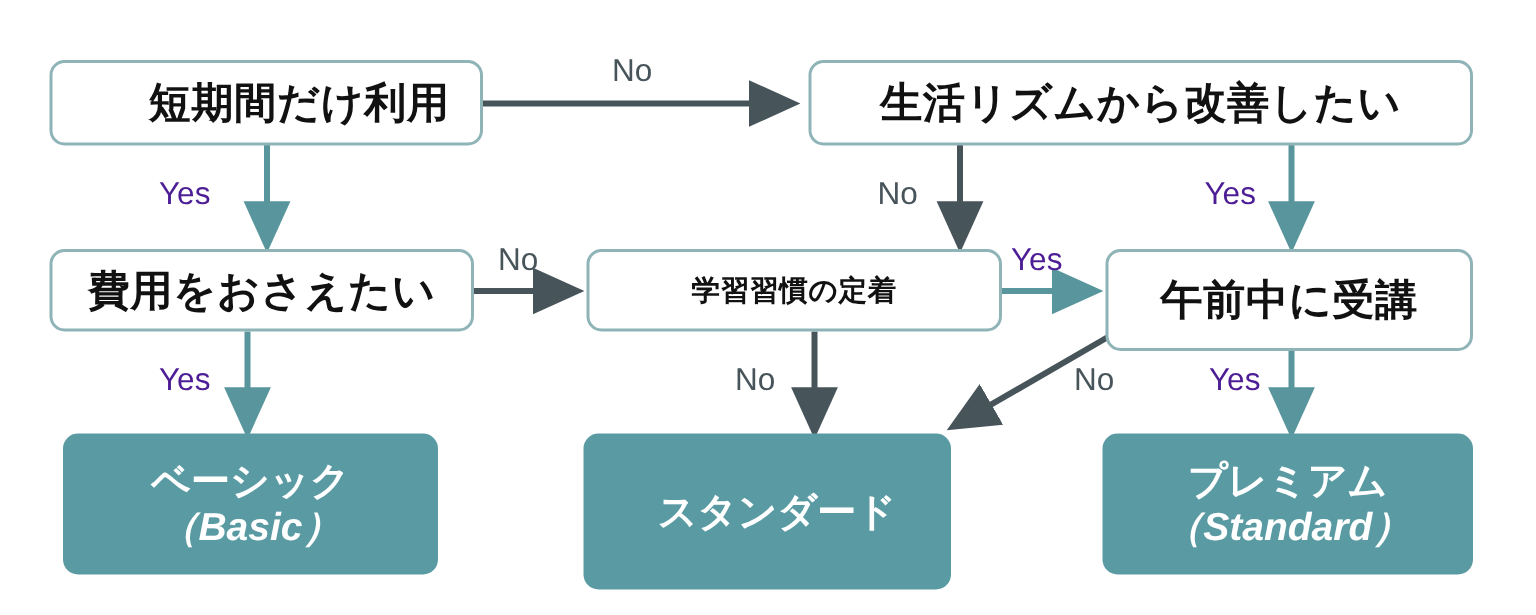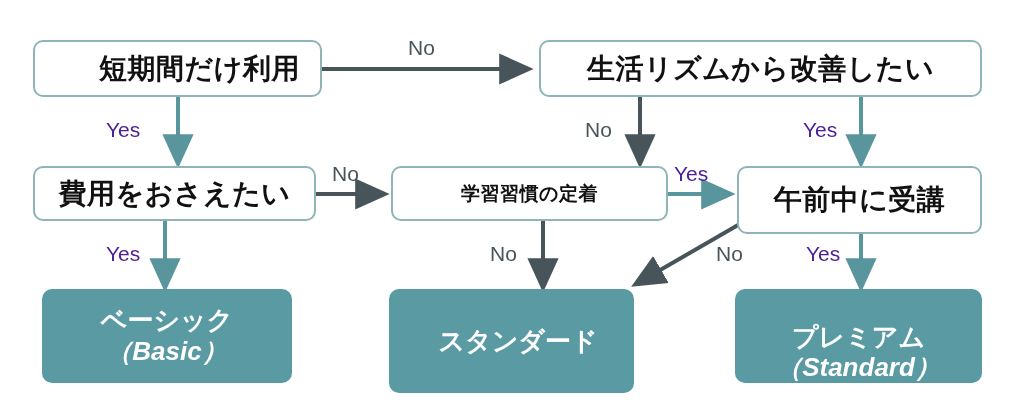--- a/index.html
+++ b/index.html
@@ -141,21 +141,21 @@
 
   <div class="outcome" style="left:42px; top:289px; width:250px; height:94px;">
     <span class="ja">ベーシック</span>
     <span class="en">（Basic）</span>
   </div>
 
   <div class="outcome" style="left:389px; top:289px; width:245px; height:104px;padding-left:13px;">
     <span class="ja">スタンダード</span>
   </div>
 
-  <div class="outcome" style="left:735px; top:289px; width:247px; height:94px;justify-content:flex-end;">
+  <div class="outcome" style="left:735px; top:289px; width:247px; height:94px;">
     <span class="ja">プレミアム</span>
     <span class="en">（Standard）</span>
   </div>
 
   <div class="elabel no" style="left:408px; top:37px;">No</div>
 
   <div class="elabel yes" style="left:106px; top:119px;">Yes</div>
 
   <div class="elabel no" style="left:585px; top:119px;">No</div>
 

